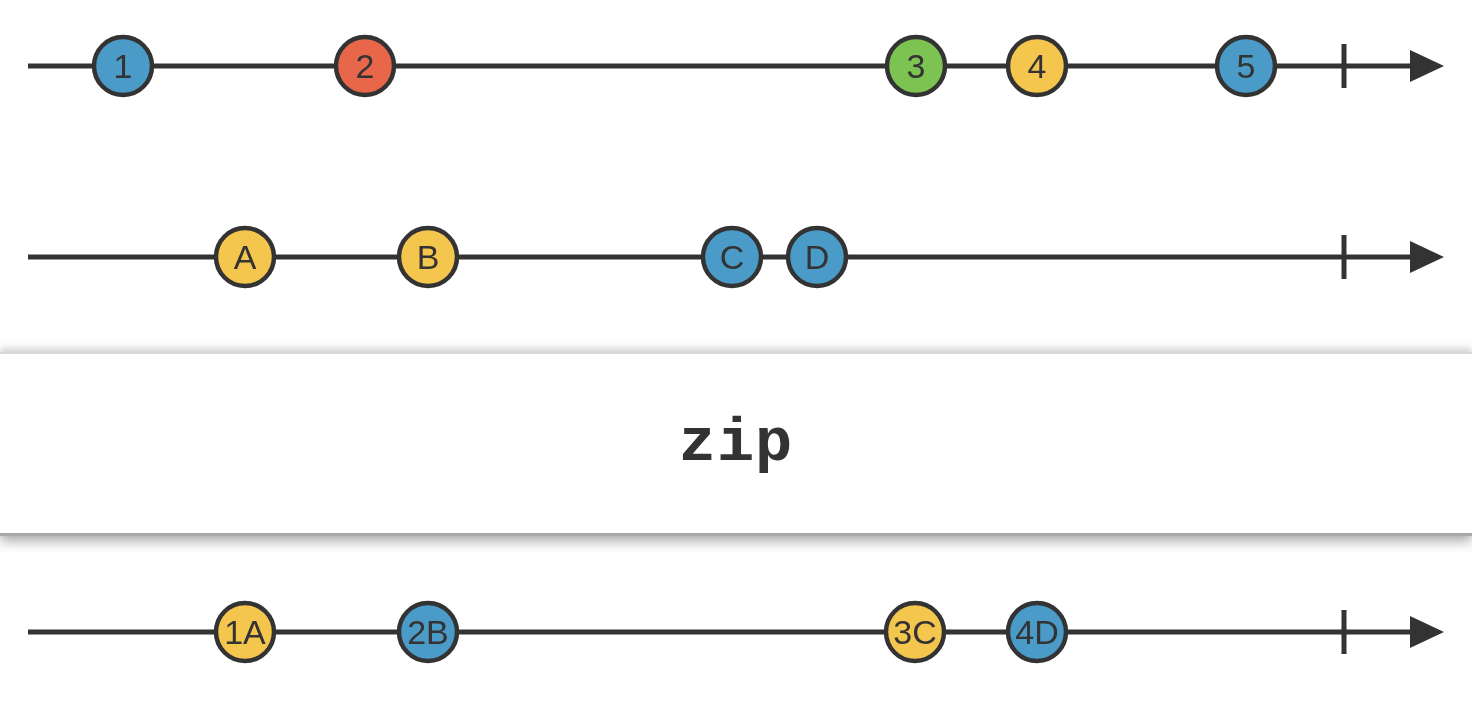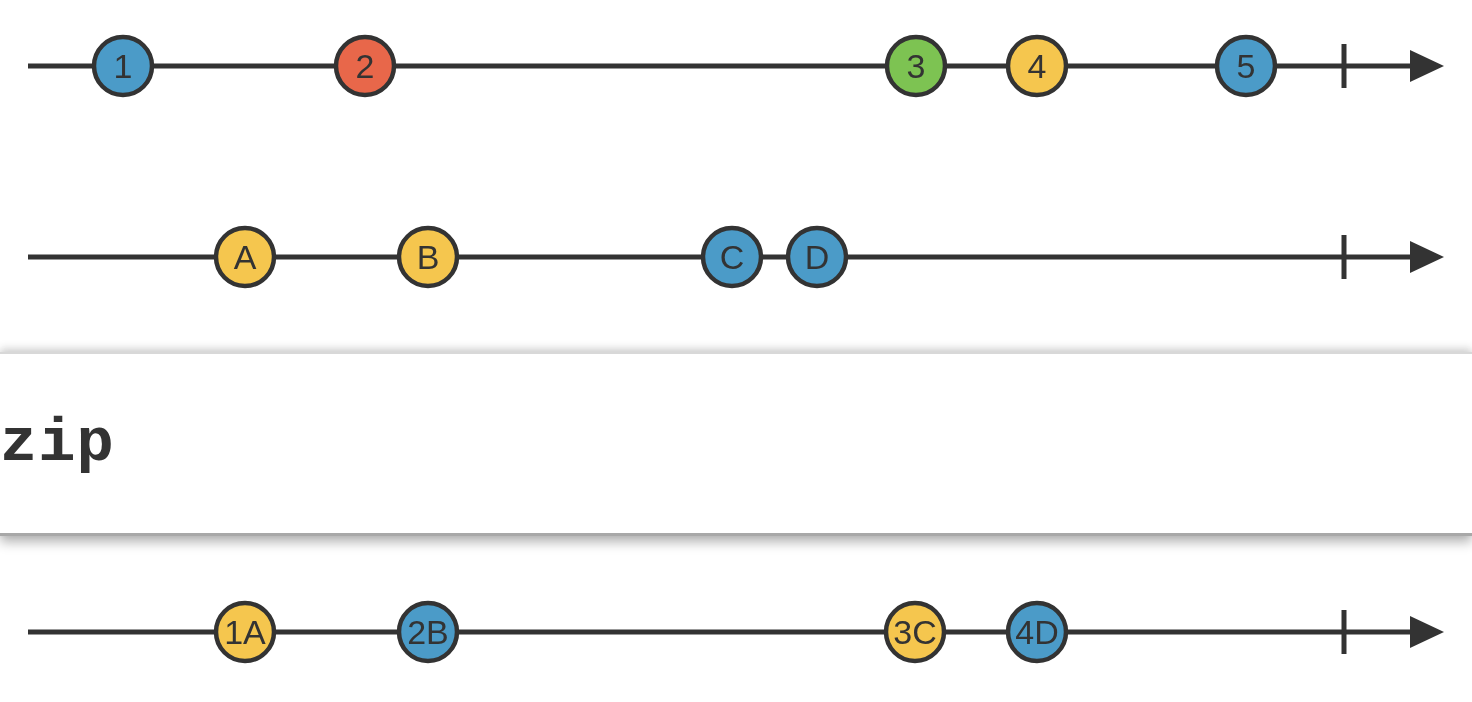--- a/index.html
+++ b/index.html
@@ -22,21 +22,21 @@
     left: 0;
     right: 0;
     top: 352px;
     height: 179px;
     background: #ffffff;
     border-top: 2px solid #d8d8d8;
     border-bottom: 3px solid #a8a8a8;
     box-shadow: 0 -4px 8px rgba(0,0,0,0.15), 0 6px 11px rgba(0,0,0,0.30);
     display: flex;
     align-items: center;
-    justify-content: flex-start;
+    justify-content: center;
     z-index: 2;
   }
   .operator-label {
     font-family: "Liberation Mono", "DejaVu Sans Mono", monospace;
     font-weight: bold;
     font-size: 62px;
     color: #333333;
     letter-spacing: 1px;
   }
   .marble-label-text {

